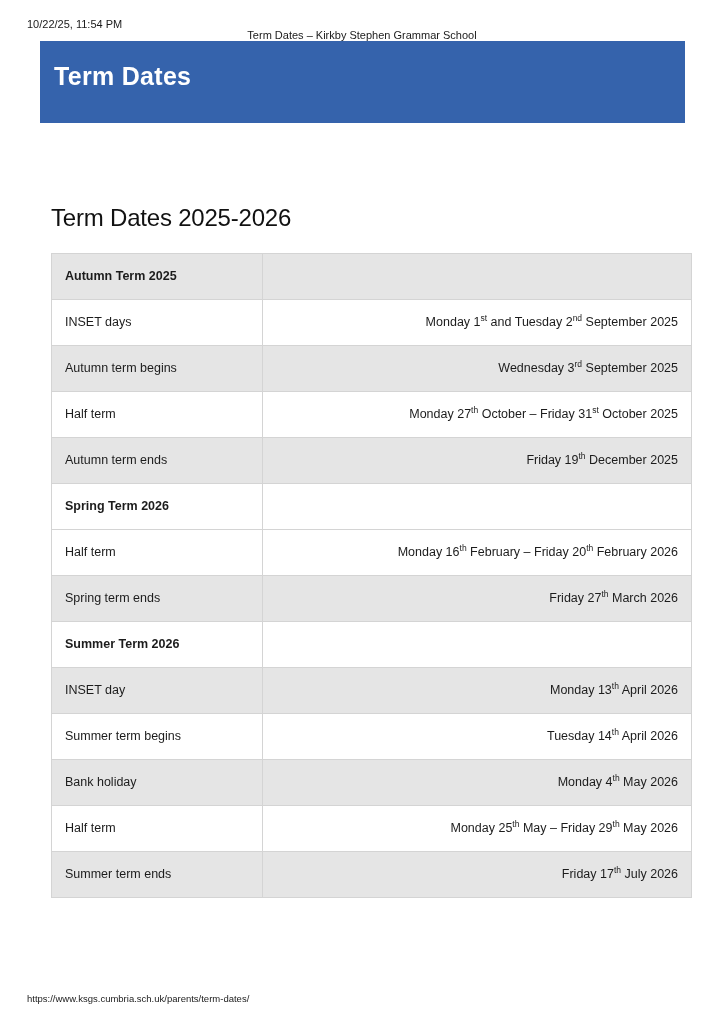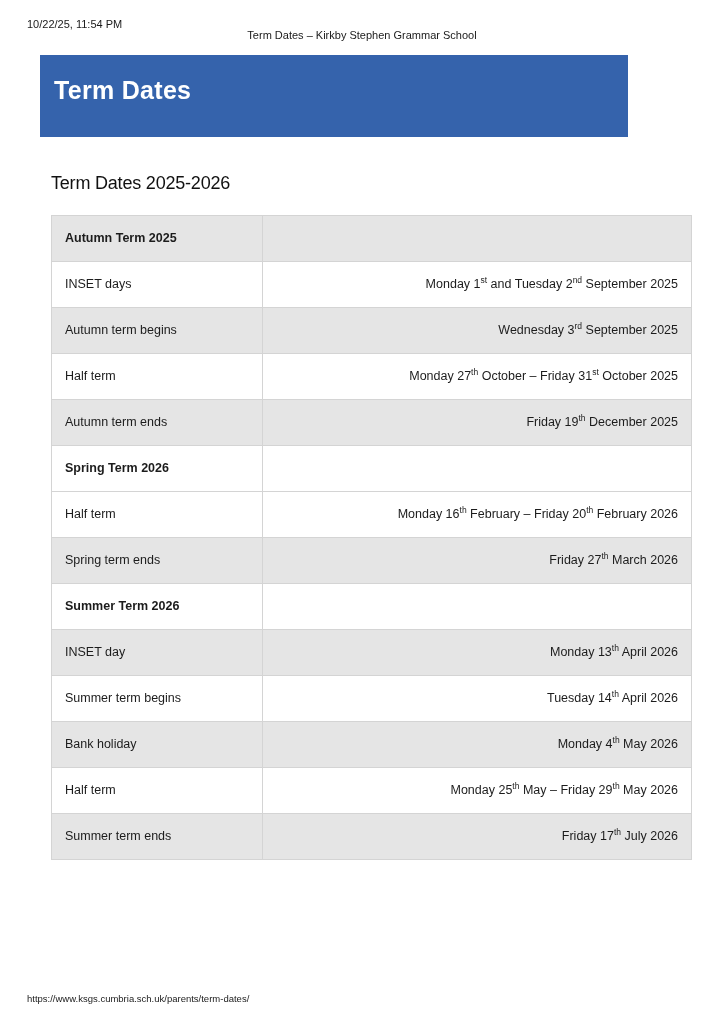--- a/index.html
+++ b/index.html
@@ -71,40 +71,40 @@
   
   .page {
     position: absolute;
     top: 40px;
     left: 0;
     width: 724px;
   }
 
   .banner {
     margin-left: 40px;
-    margin-top: 15px;
-    width: 588px;
+    margin-top: 1px;
+    width: 645px;
     height: 82px;
     background: #3563ac;
     position: relative;
   }
   .banner-title {
     position: absolute;
     left: 14px;
     top: 21px;
     font-size: 25px;
     font-weight: bold;
     color: #ffffff;
     letter-spacing: 0.3px;
   }
 
   .page-title {
     margin-left: 51px;
-    margin-top: 36px;
-    font-size: 18px;
+    margin-top: 81px;
+    font-size: 24px;
     font-weight: normal;
     color: #111111;
     letter-spacing: -0.2px;
   }
 
   table.term-table {
     margin-left: 51px;
     margin-top: 21px;
     width: 640px;
     border-collapse: collapse;

